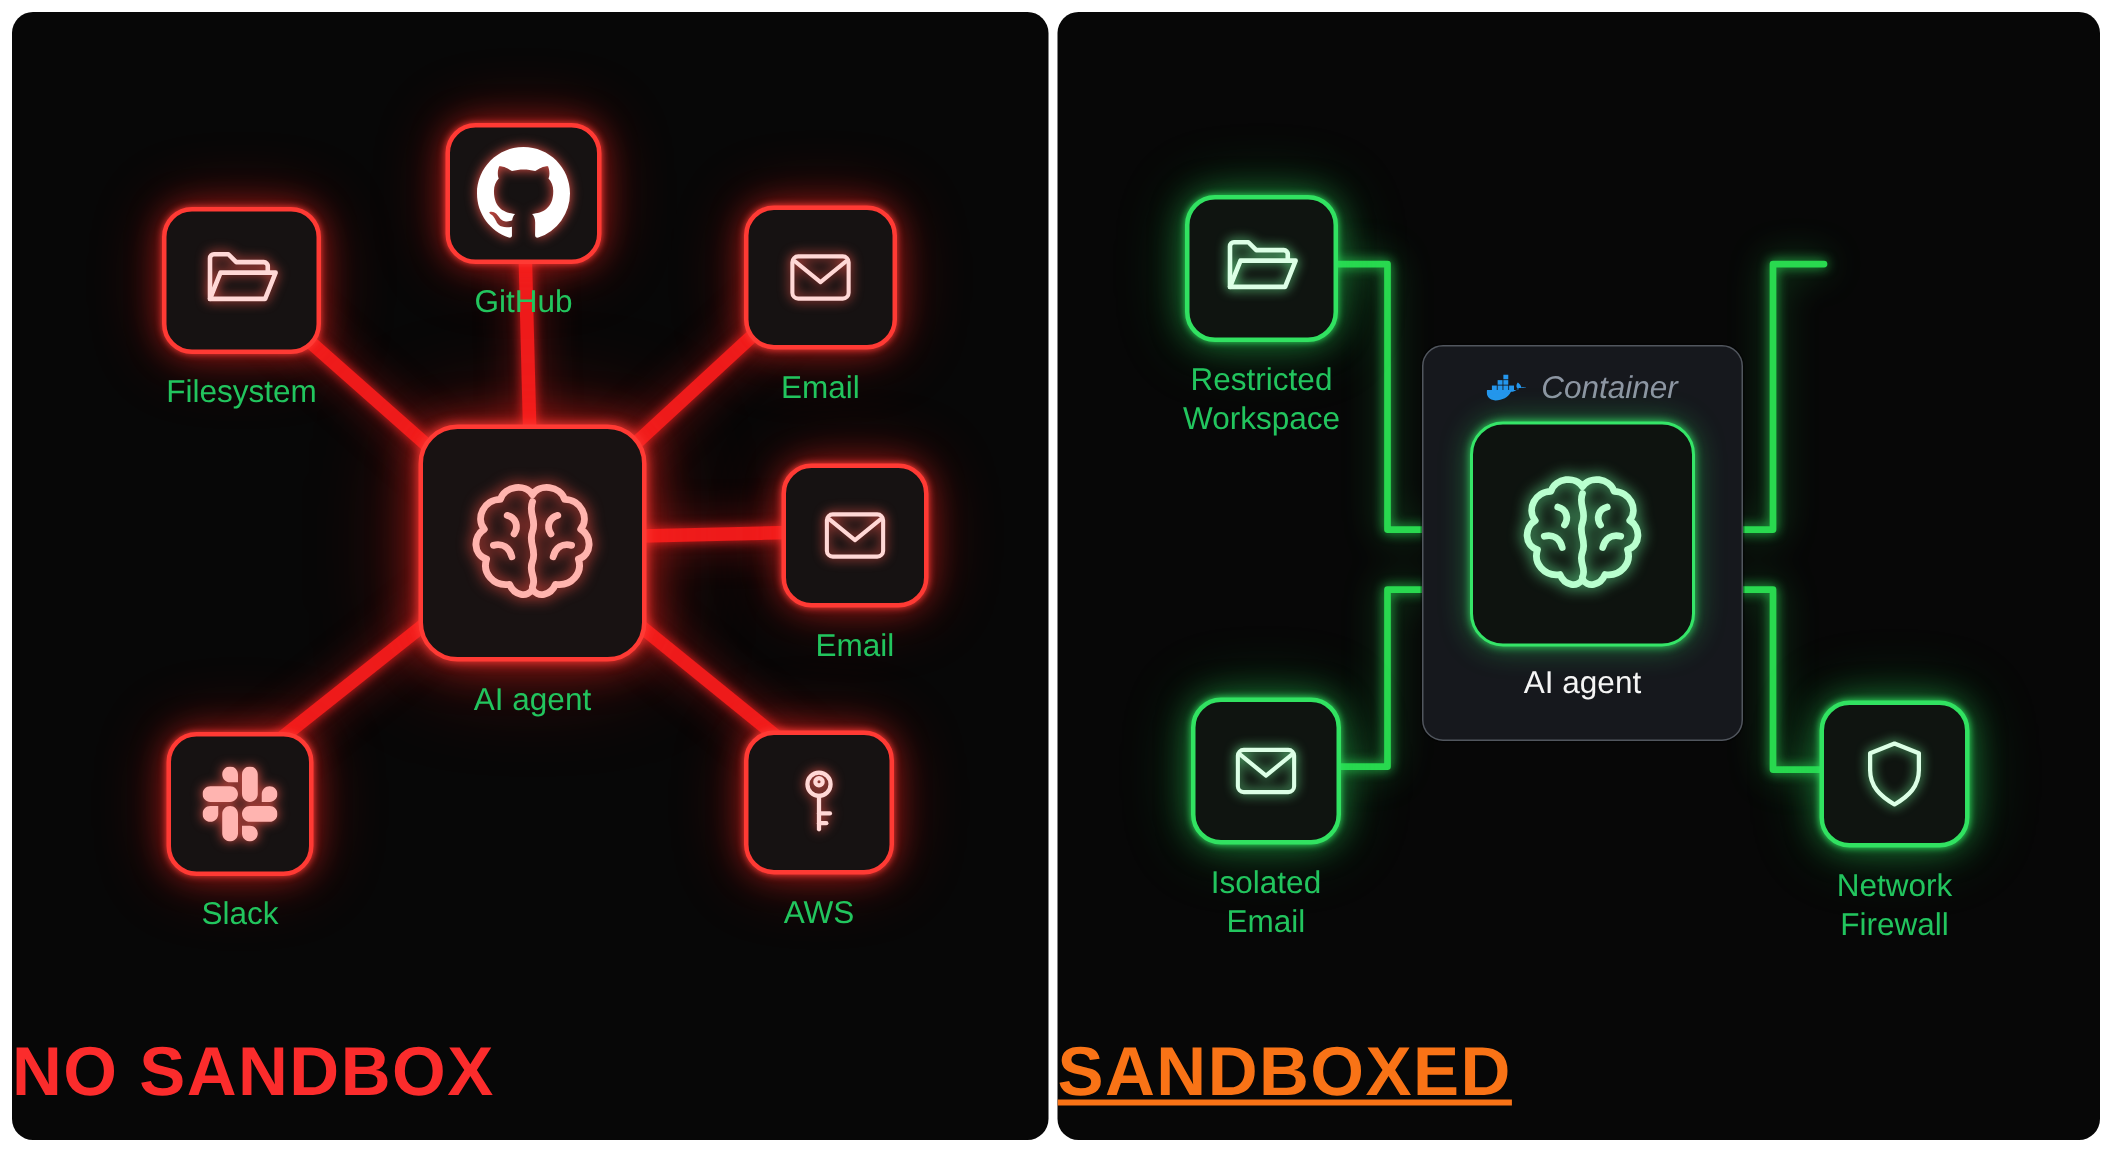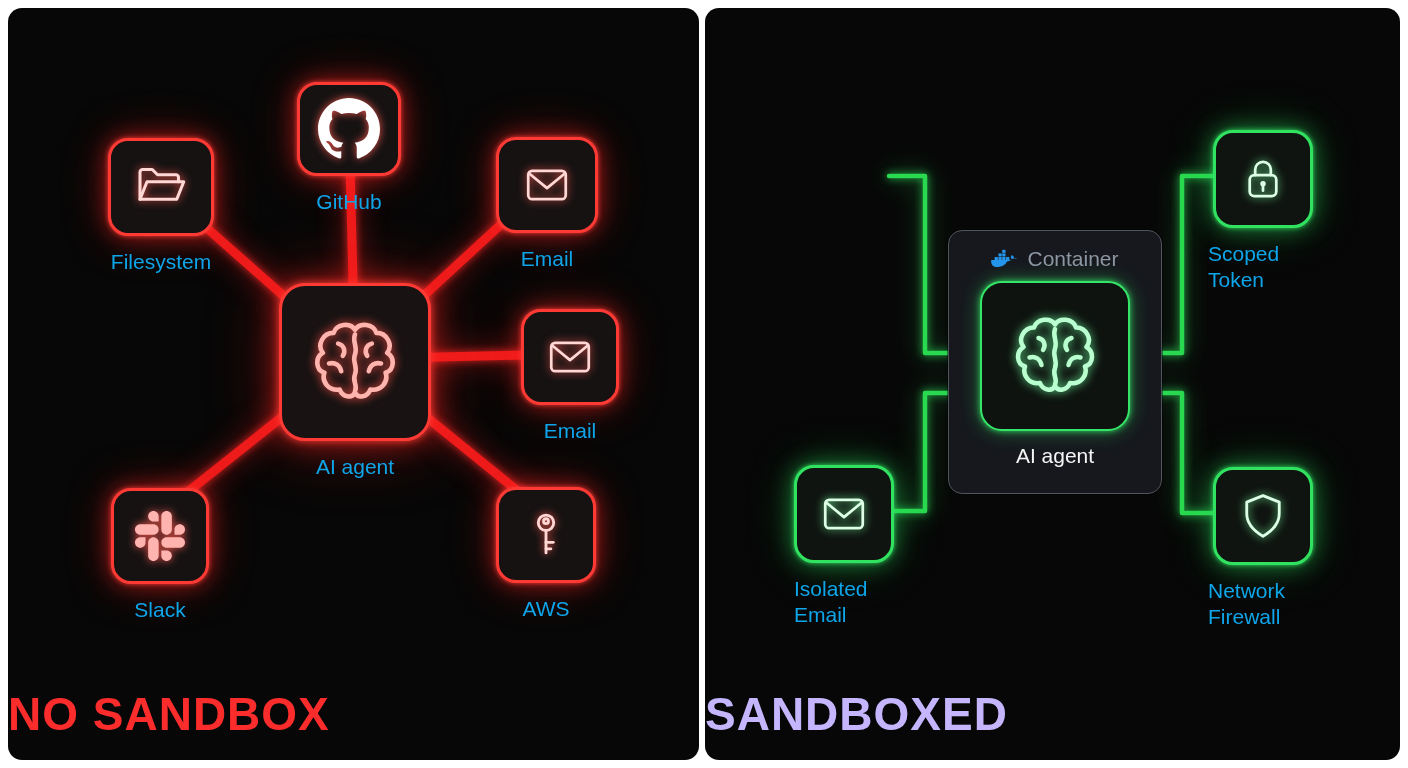--- a/index.html
+++ b/index.html
@@ -15,40 +15,40 @@
 
   .group{position:absolute;display:flex;flex-direction:column;align-items:center;gap:13px;}
   .node{display:flex;align-items:center;justify-content:center;border-radius:20px;}
   .red-node{background:#161212;border:3px solid #ff3a34;color:#ffd8d6;
     box-shadow:0 0 5px rgba(255,60,55,.9),0 0 22px rgba(255,35,30,.55),0 0 48px rgba(255,35,30,.3);}
   .red-node .icon{filter:drop-shadow(0 0 4px rgba(255,90,80,.9));}
   .green-node{background:#0f1410;border:3px solid #31e261;color:#dcffe6;
     box-shadow:0 0 5px rgba(49,226,97,.9),0 0 22px rgba(40,220,90,.5),0 0 46px rgba(40,220,90,.28);}
   .green-node .icon{filter:drop-shadow(0 0 4px rgba(120,255,160,.9));}
 
-  .node-label{color:#0ea5e9;font-size:21px;line-height:1.22;text-align:left;}
+  .node-label{color:#22c55e;font-size:21px;line-height:1.22;text-align:center;}
 
   .agent-node-red{width:146px;height:152px;border-radius:26px;background:#181212;
     border:3px solid #ff3a34;display:flex;align-items:center;justify-content:center;color:#ffb4ae;
     box-shadow:0 0 8px rgba(255,60,55,.95),0 0 30px rgba(255,35,30,.6),0 0 70px rgba(255,35,30,.35);}
   .agent-node-red .icon{filter:drop-shadow(0 0 5px rgba(255,80,70,.95));}
 
   .container-box{position:absolute;left:243px;top:222px;width:212px;height:262px;background:#16181d;
     border:1.5px solid #51565e;border-radius:14px;display:flex;flex-direction:column;align-items:center;
     box-shadow:0 0 0 1px rgba(0,0,0,.4);}
-  .container-header{display:flex;align-items:center;gap:9px;margin-top:16px;color:#8d96a3;font-size:21px;}
+  .container-header{display:flex;align-items:center;gap:9px;margin-top:16px;color:#8d96a3;font-size:21px;font-style:italic;}
   .agent-node-green{width:146px;height:146px;border-radius:22px;background:#0e130f;margin-top:10px;
     border:2.5px solid #35e568;display:flex;align-items:center;justify-content:center;color:#b9ffcf;
     box-shadow:0 0 6px rgba(53,229,104,.85),0 0 20px rgba(45,220,95,.45);}
   .agent-node-green .icon{filter:drop-shadow(0 0 5px rgba(110,255,160,.9));}
   .agent-label{color:#f5f5f5;font-size:21px;margin-top:13px;text-align:center;}
 
   .title{position:absolute;width:100%;font-weight:800;font-size:46px;letter-spacing:1px;}
   .title.red{color:#fb2c2c;top:648px;}
-  .title.green{color:#c4b5fd;top:648px;}
+  .title.green{color:#f97316;top:648px;text-decoration:underline;}
 </style>
 </head>
 <body>
 
 <div class="canvas">
 
   <section class="panel panel-left">
 
     <svg class="wires red" width="691" height="752">
       <g stroke="#ee1c1c" stroke-width="9" stroke-linecap="round">
@@ -148,32 +148,30 @@
 
     <svg class="wires green" width="695" height="752">
       <g stroke="#29d94f" stroke-width="4.5" fill="none" stroke-linecap="round" stroke-linejoin="round">
         <polyline points="184,168 220,168 220,345 244,345"></polyline>
         <polyline points="186,503 220,503 220,385 244,385"></polyline>
         <polyline points="511,168 477,168 477,345 454,345"></polyline>
         <polyline points="511,505 477,505 477,385 454,385"></polyline>
       </g>
     </svg>
 
-
-    <div class="group" style="left:483px;top:122px;width:150px">
-      <div class="node green-node" style="width:94px;height:92px">
-        <svg class="icon" width="50" height="54" viewBox="0 0 64 64" fill="none" stroke="currentColor" stroke-width="3.5" stroke-linecap="round" stroke-linejoin="round">
-          <path d="M22 27v-7a10 10 0 0 1 20 0v7"></path>
-          <rect x="15" y="27" width="34" height="27" rx="6"></rect>
-          <circle cx="32" cy="38" r="3.5" fill="currentColor" stroke="none"></circle>
-          <path d="M32 40v7"></path>
-        </svg>
-      </div>
-      <div class="node-label" style="max-width:110px">Scoped Token</div>
-    </div>
+    <div class="group" style="left:61px;top:122px;width:150px">
+      <div class="node green-node" style="width:96px;height:92px">
+        <svg class="icon" width="56" height="56" viewBox="0 0 64 64" fill="none" stroke="currentColor" stroke-width="3.5" stroke-linecap="round" stroke-linejoin="round">
+          <path d="M8 46V15a3 3 0 0 1 3-3h11l6 6h21a3 3 0 0 1 3 3v5"></path>
+          <path d="M8 46l8-20h42l-8 20H8z"></path>
+        </svg>
+      </div>
+      <div class="node-label" style="max-width:125px">Restricted Workspace</div>
+    </div>
+
 
     <div class="group" style="left:483px;top:459px;width:150px">
       <div class="node green-node" style="width:94px;height:92px">
         <svg class="icon" width="52" height="56" viewBox="0 0 64 64" fill="none" stroke="currentColor" stroke-width="3.5" stroke-linecap="round" stroke-linejoin="round">
           <path d="M32 7l20 8v14c0 13-8 21-20 28-12-7-20-15-20-28V15z"></path>
         </svg>
       </div>
       <div class="node-label" style="max-width:110px">Network Firewall</div>
     </div>
 

